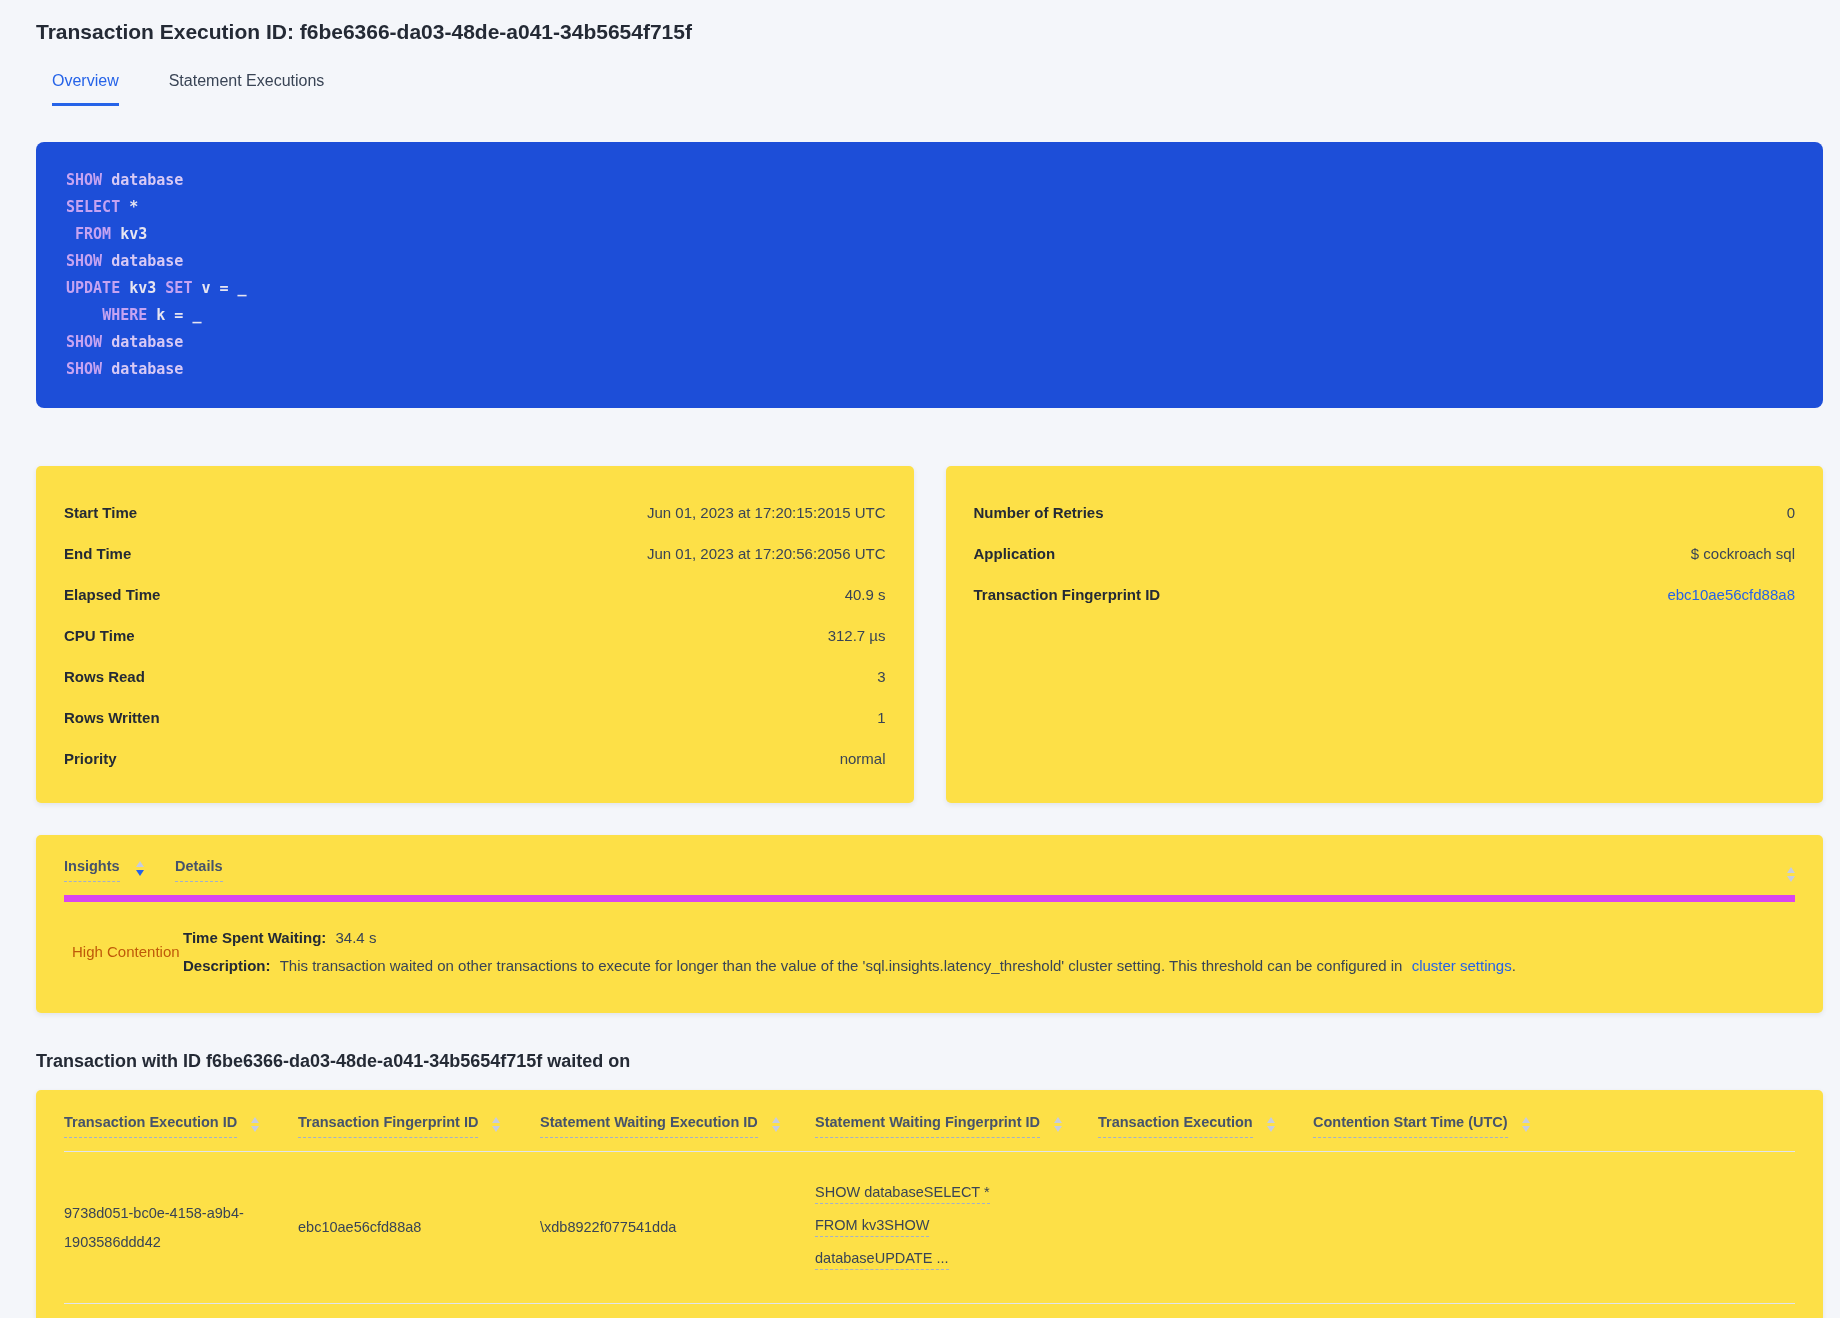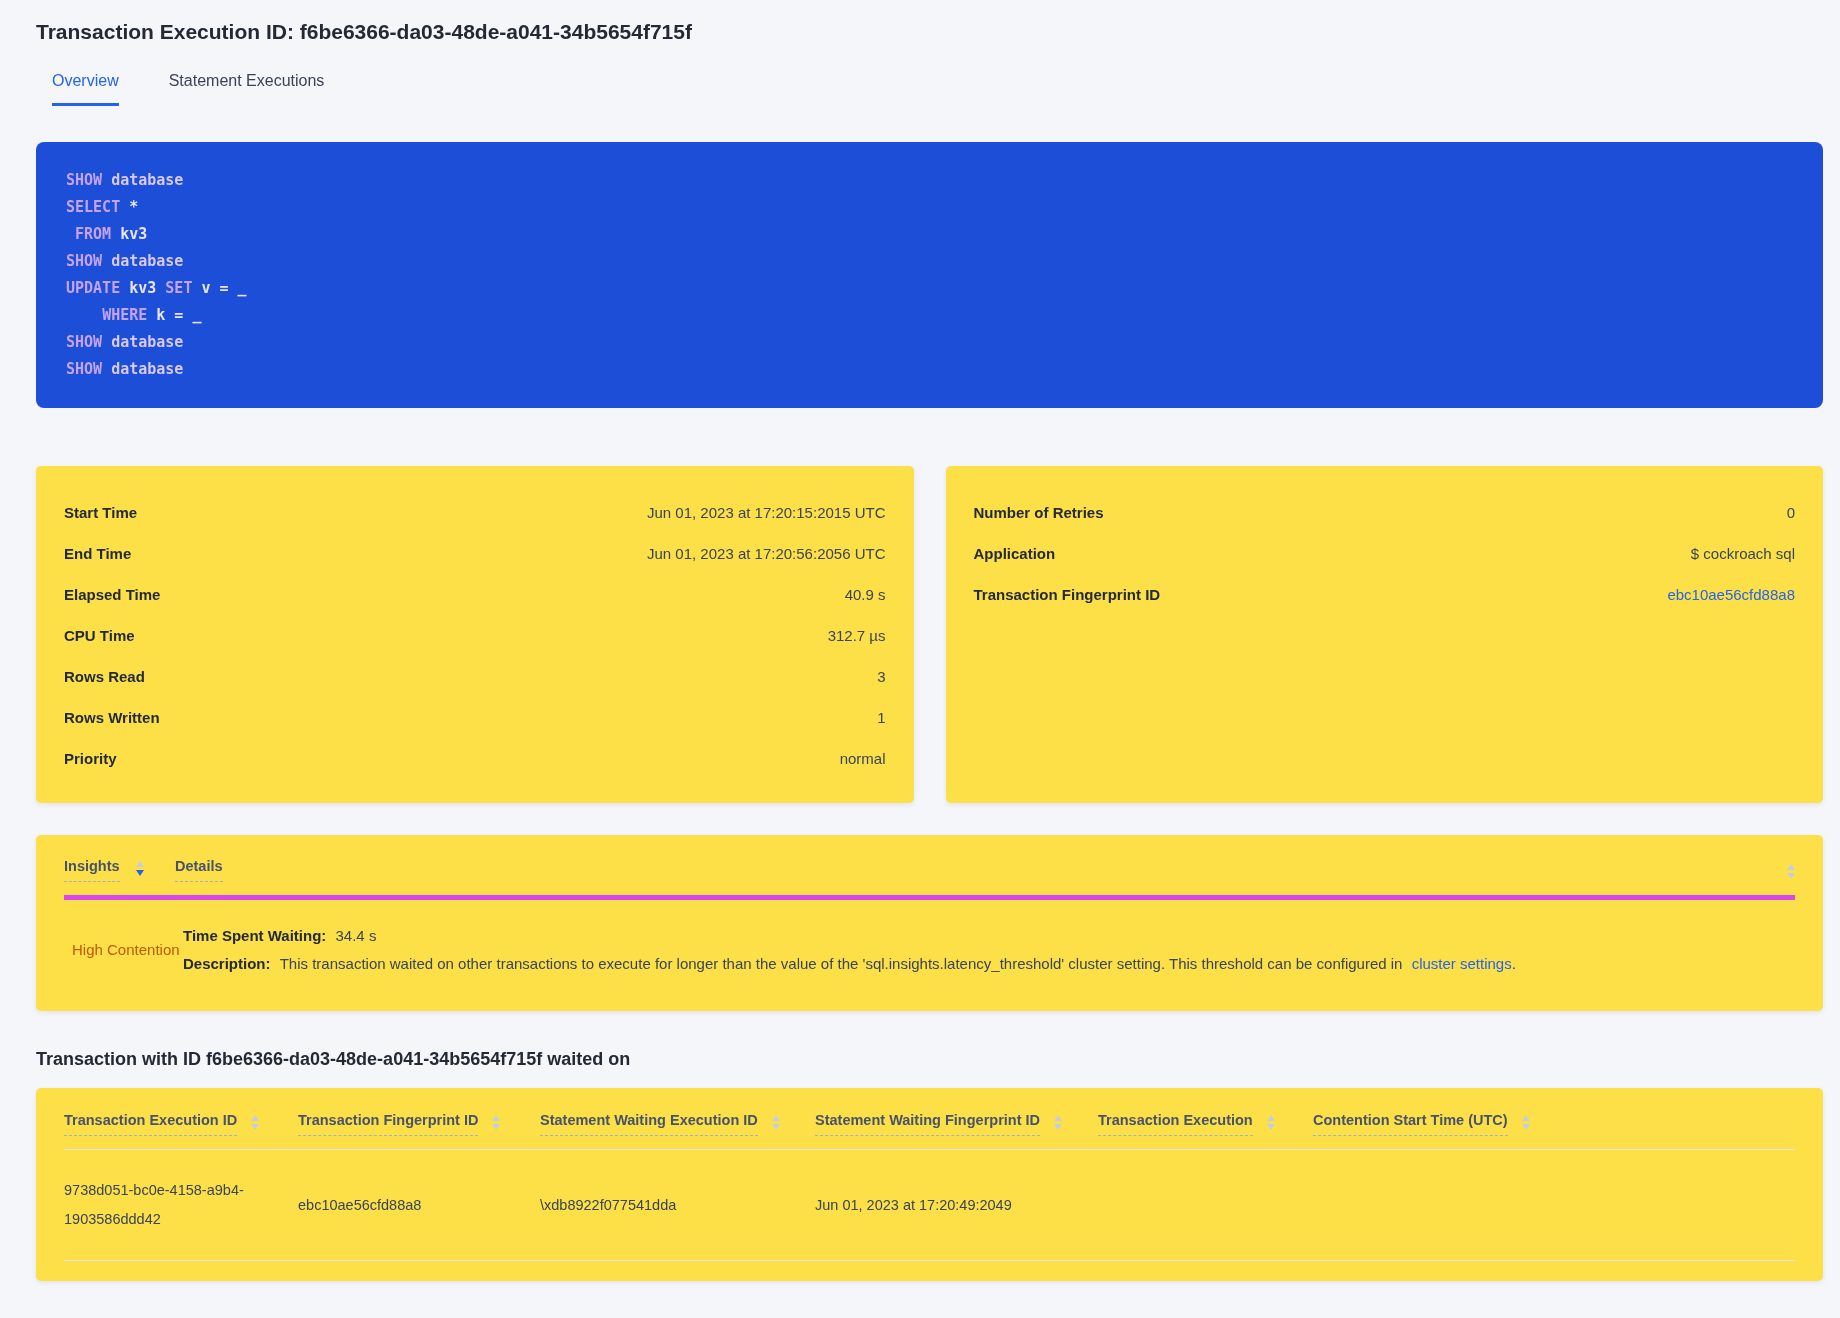--- a/index.html
+++ b/index.html
@@ -41,21 +41,21 @@
   .sort-icon { display: inline-flex; flex-direction: column; gap: 3px; padding-top: 3px; cursor: pointer; }
   .tri { width: 0; height: 0; border-left: 4.5px solid transparent; border-right: 4.5px solid transparent; }
   .tri.up { border-bottom: 6px solid #c6cde0; }
   .tri.down { border-top: 6px solid #c6cde0; }
   .sort-icon.active .tri.down { border-top-color: #2563e8; }
 
   .th-label { font-weight: 700; color: #46536b; font-size: 14.5px; }
   .dashed { border-bottom: 1px dashed #a3b0ca; padding-bottom: 7px; cursor: default; }
 
   .insights-card { margin-top: 32px; padding: 0 28px; }
-  .ins-header { display: flex; align-items: center; padding: 23px 0 13px; border-bottom: 5px solid #d946ef; }
+  .ins-header { display: flex; align-items: flex-end; padding: 23px 0 13px; border-bottom: 7px solid #d946ef; }
   .ins-col1 { width: 111px; display: flex; align-items: flex-start; }
   .ins-col1 .sort-icon { margin-left: 16px; }
   .ins-spacer { flex: 1; }
   .ins-row { display: flex; padding: 27px 0 39px; font-size: 15px; }
   .ins-insight { width: 111px; display: flex; align-items: center; color: #bf5909; white-space: nowrap; margin-left: 8px; }
   .ins-details { flex: 1; }
   .ins-line1 { margin-bottom: 11px; }
   .b-label { font-weight: 700; color: #242a35; }
   .ml { margin-left: 5px; }
 
@@ -209,17 +209,21 @@
         <span class="sort-icon">
             <i class="tri up"></i>
             <i class="tri down"></i>
           </span>
       </div>
     </div>
     <div class="w-grid w-row">
       <div class="w-cell">9738d051-bc0e-4158-a9b4-1903586ddd42</div>
       <div class="w-cell">ebc10ae56cfd88a8</div>
       <div class="w-cell">\xdb8922f077541dda</div>
-      <div class="w-cell">Jun 01, 2023 at 17:20:49:2049</div>
+      <div class="w-cell">
+          <div><span class="dashed-line">SHOW databaseSELECT *</span></div>
+          <div><span class="dashed-line">FROM kv3SHOW</span></div>
+          <div><span class="dashed-line">databaseUPDATE ...</span></div>
+        </div>
     </div>
   </div>
 
 </div>
 
 </body></html>

